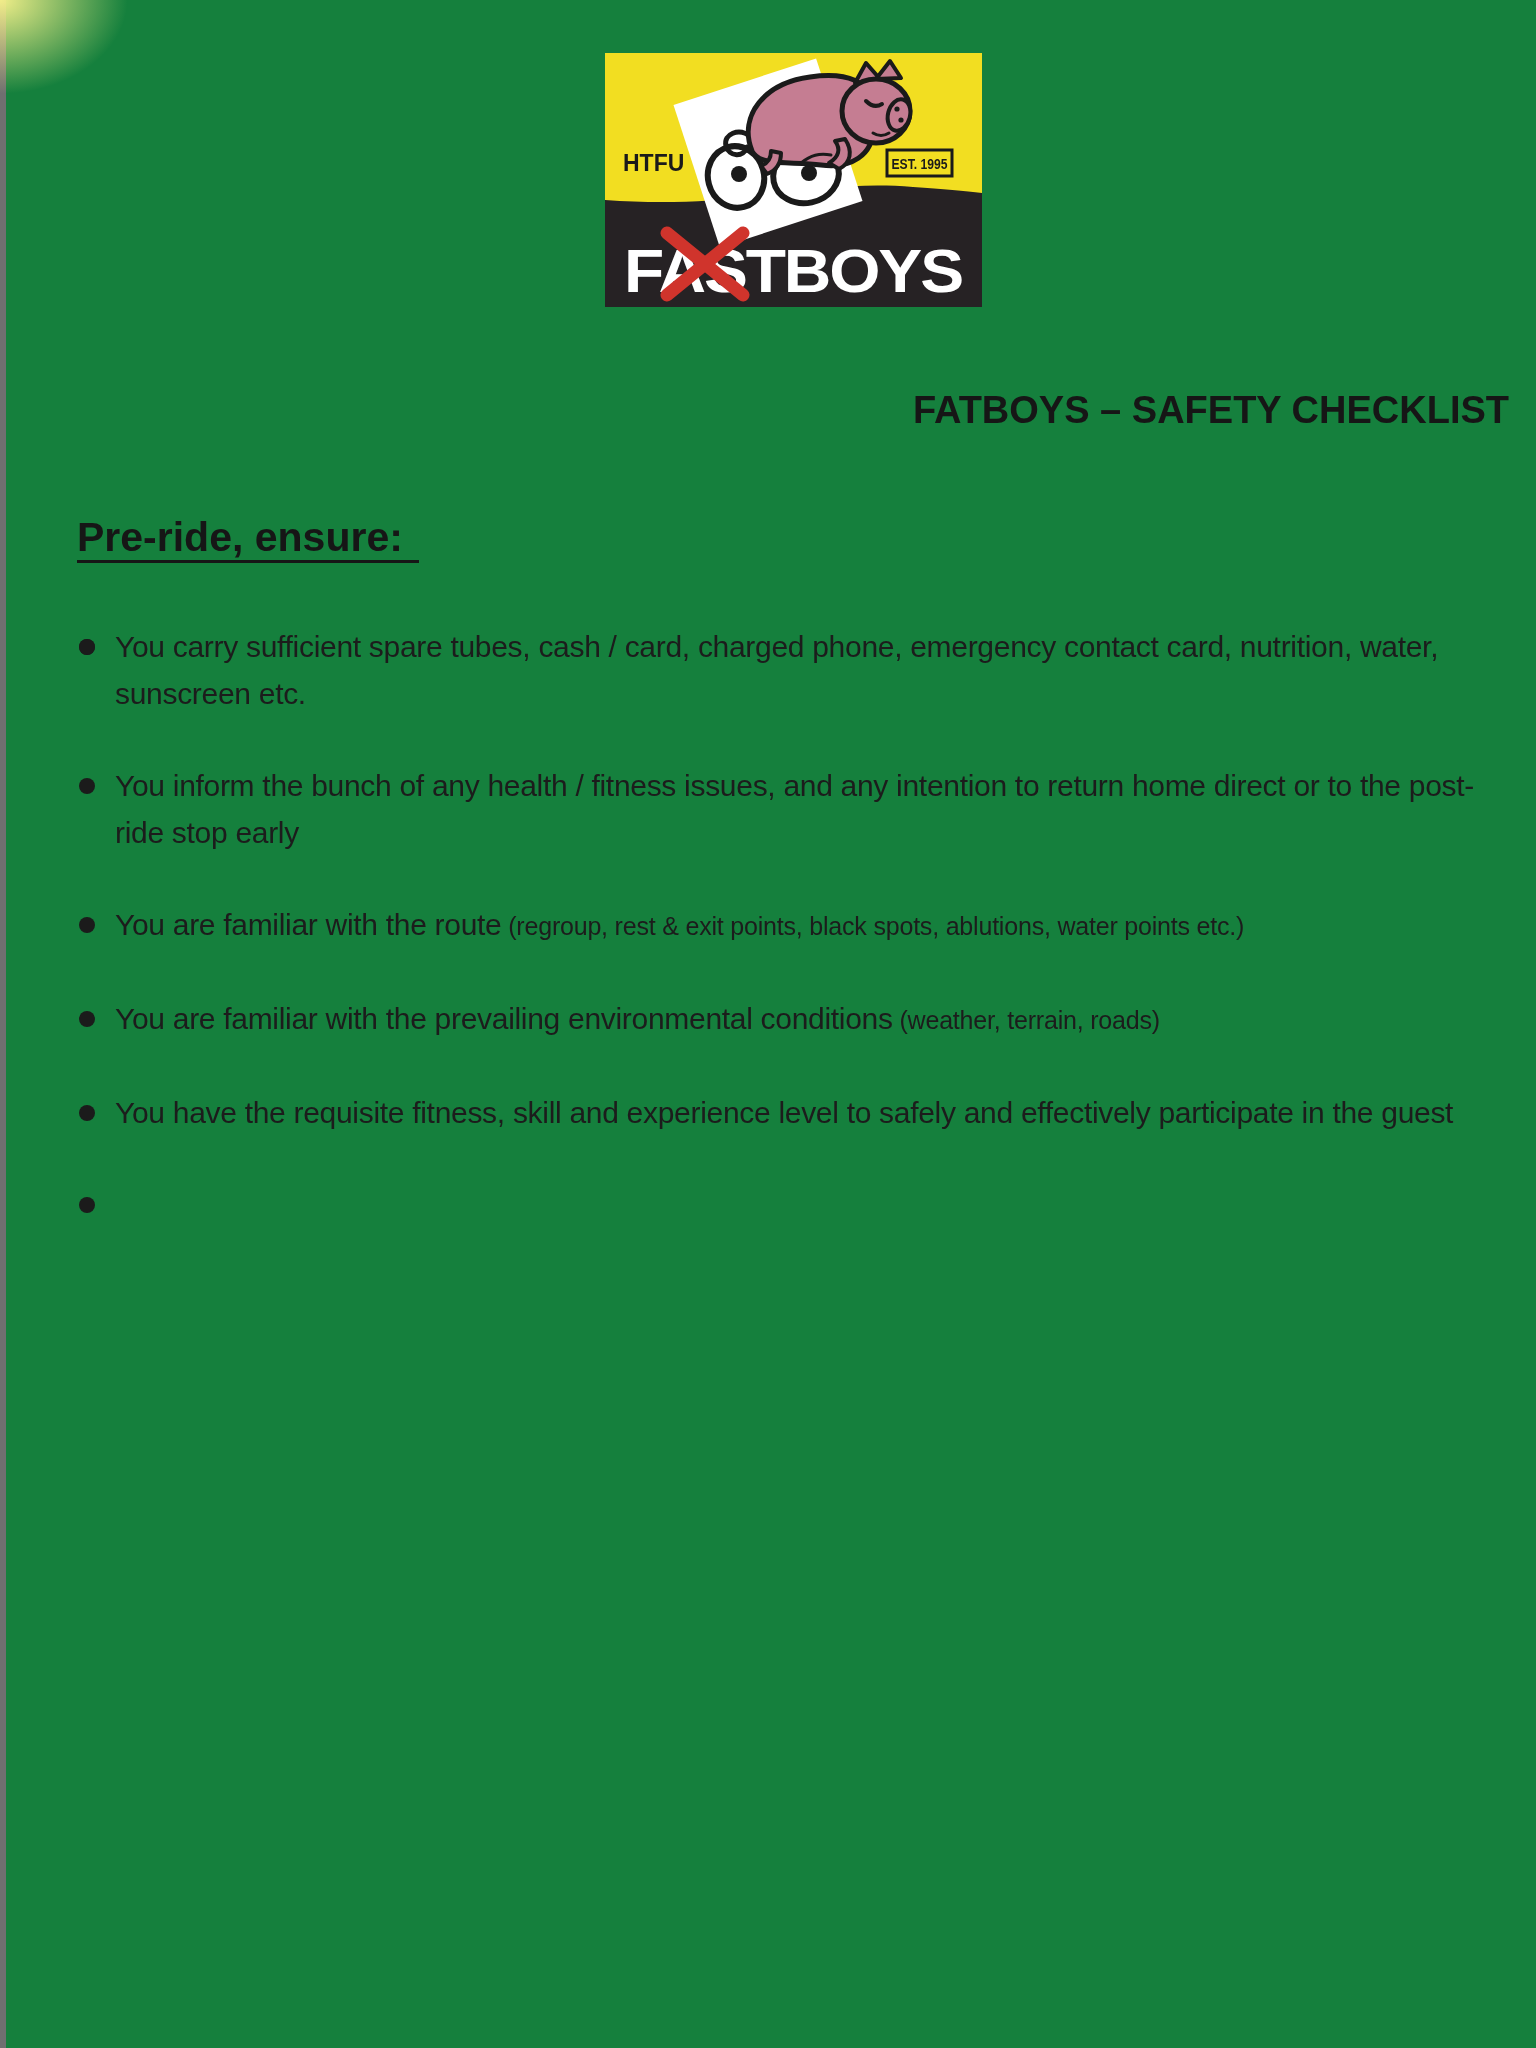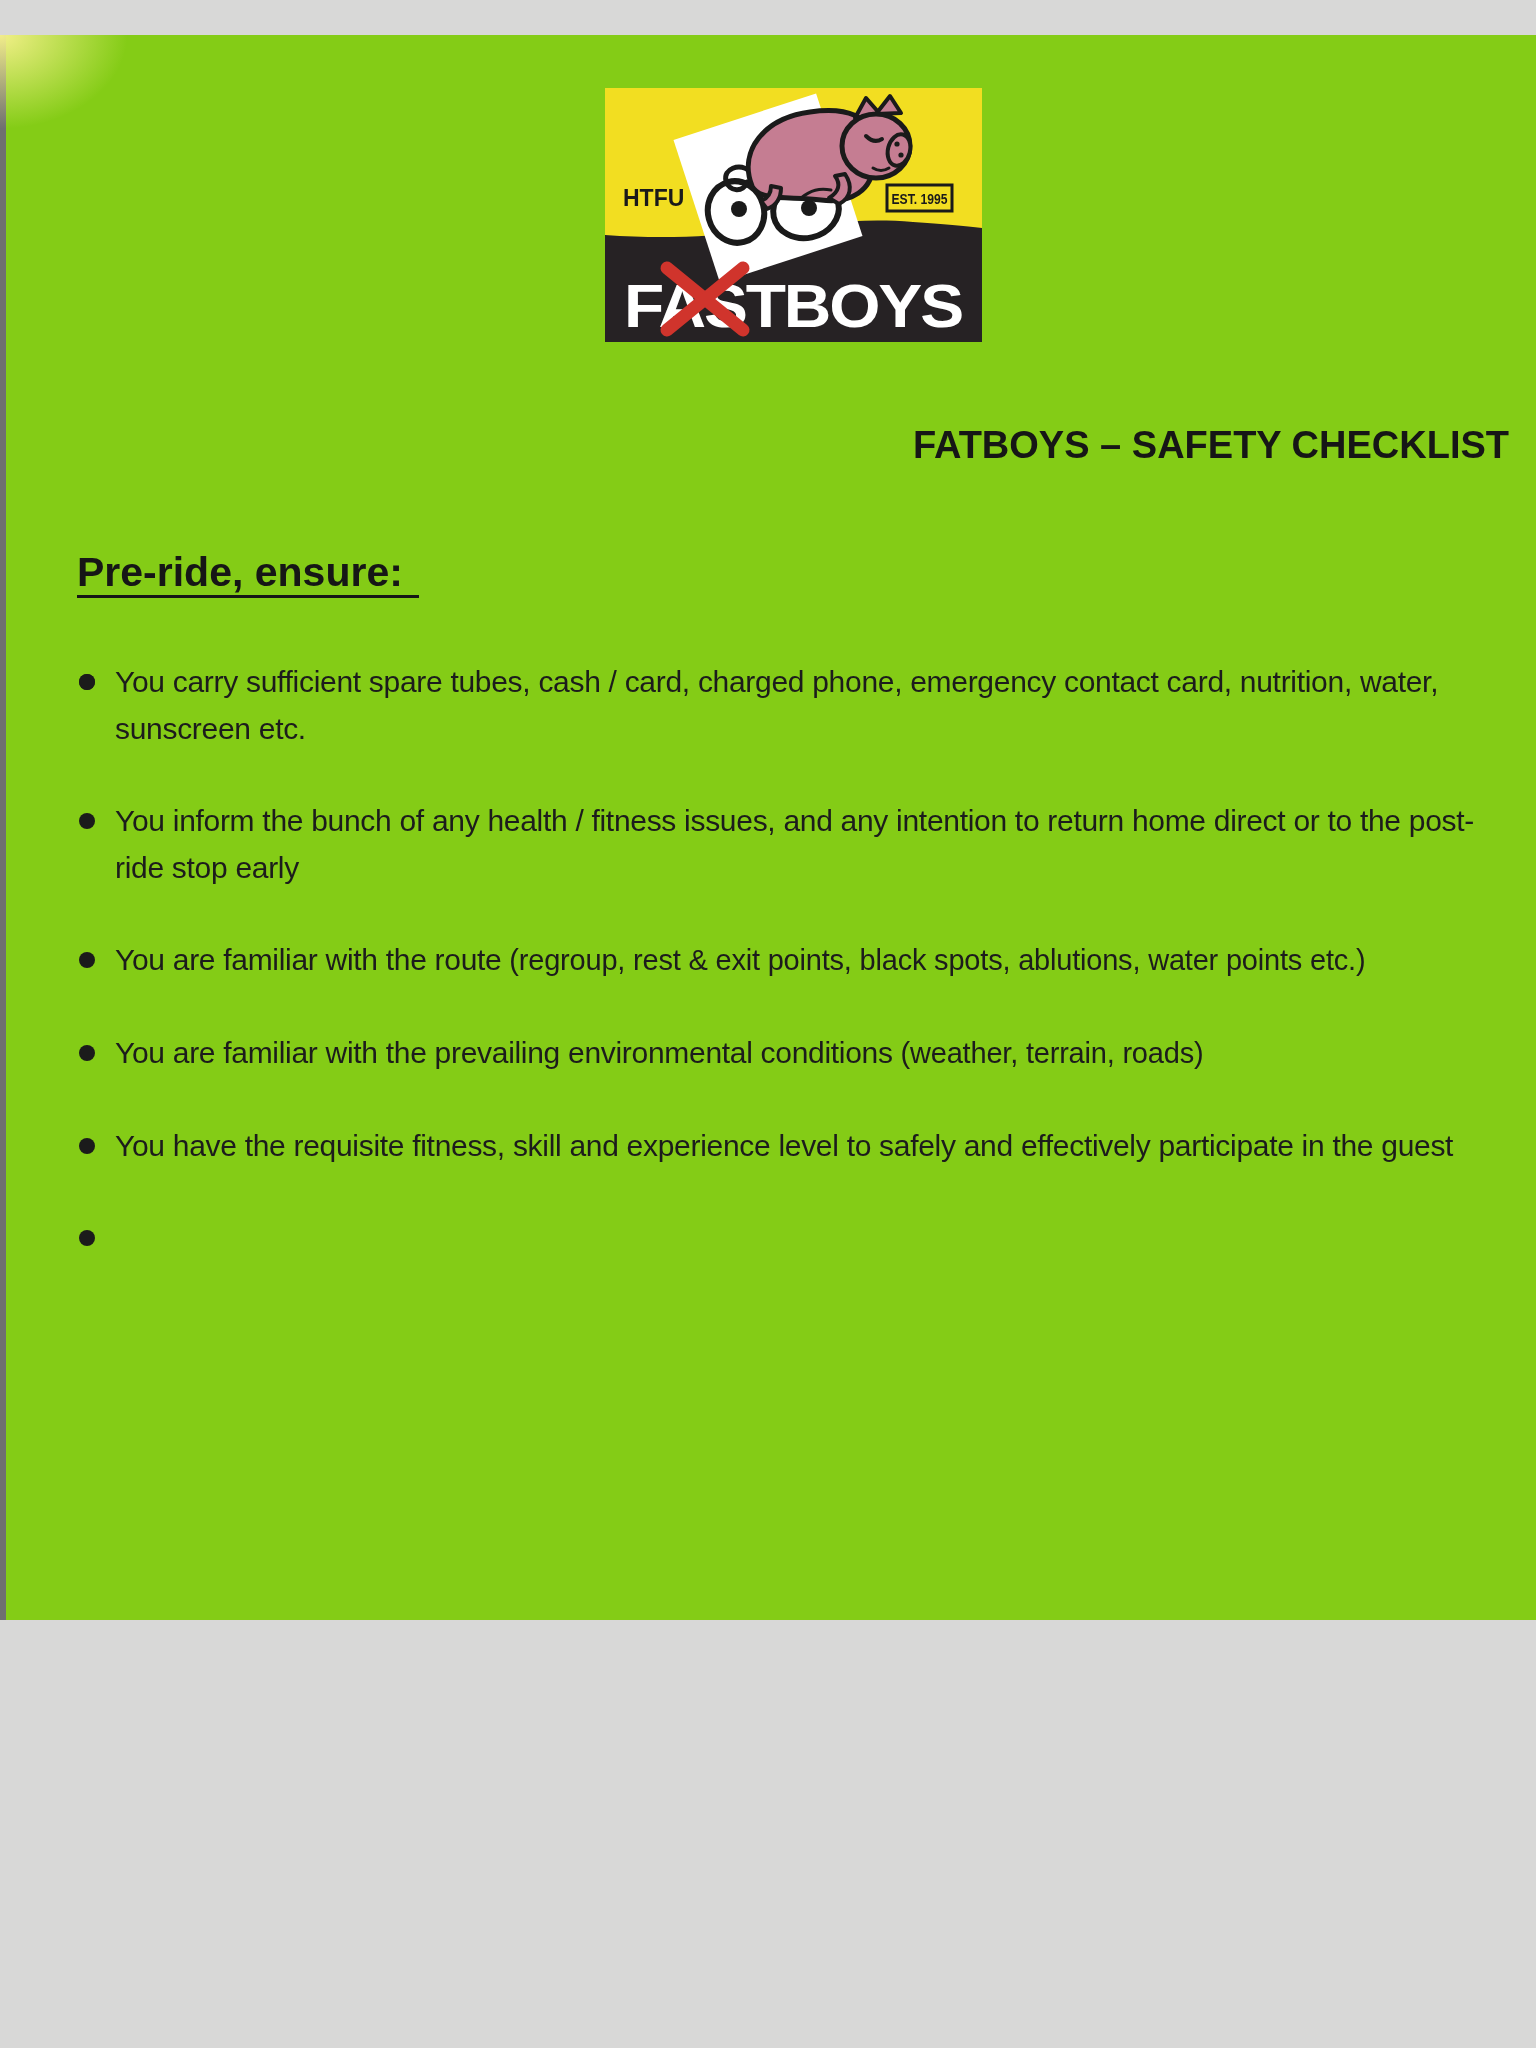--- a/index.html
+++ b/index.html
@@ -1,24 +1,23 @@
 <!DOCTYPE html>
 <html><head>
 <meta charset="utf-8">
 <title>Fatboys Safety Checklist</title>
 <style>
   html,body{margin:0;padding:0;background:#d8d8d7;}
   .page{
     position:relative;
-    width:1536px;height:1585px;
-    background:#84cc16;
+    width:1536px;height:2048px;
+    background:#15803d;
     overflow:hidden;
     font-family:"Liberation Sans",sans-serif;
     color:#1c1c1c;
-    margin-top:35px;
   }
   .side-bar{
     position:absolute;left:0;top:0;width:6px;height:100%;
     background:#6f6f70;z-index:1;
   }
   .corner-glow{
     position:absolute;left:0;top:0;width:300px;height:220px;
     background:radial-gradient(170px 125px at 0 0, rgba(244,240,138,0.98), rgba(244,240,138,0) 75%);
     z-index:3;pointer-events:none;
   }
@@ -55,21 +54,21 @@
     font-size:30px;
     letter-spacing:-0.3px;
     line-height:47px;
     color:#1c1c1c;
   }
   ul.checklist li .dot{
     position:absolute;left:2px;top:16px;
     width:16px;height:16px;border-radius:50%;
     background:#1b1b1b;
   }
-  .li-note{font-size:29px;letter-spacing:-0.2px;}
+  .li-note{font-size:25px;letter-spacing:-0.2px;}
 </style>
 </head>
 <body>
 
 <div class="page">
   <div class="side-bar"></div>
   <div class="corner-glow"></div>
 
   <div class="content">
 

